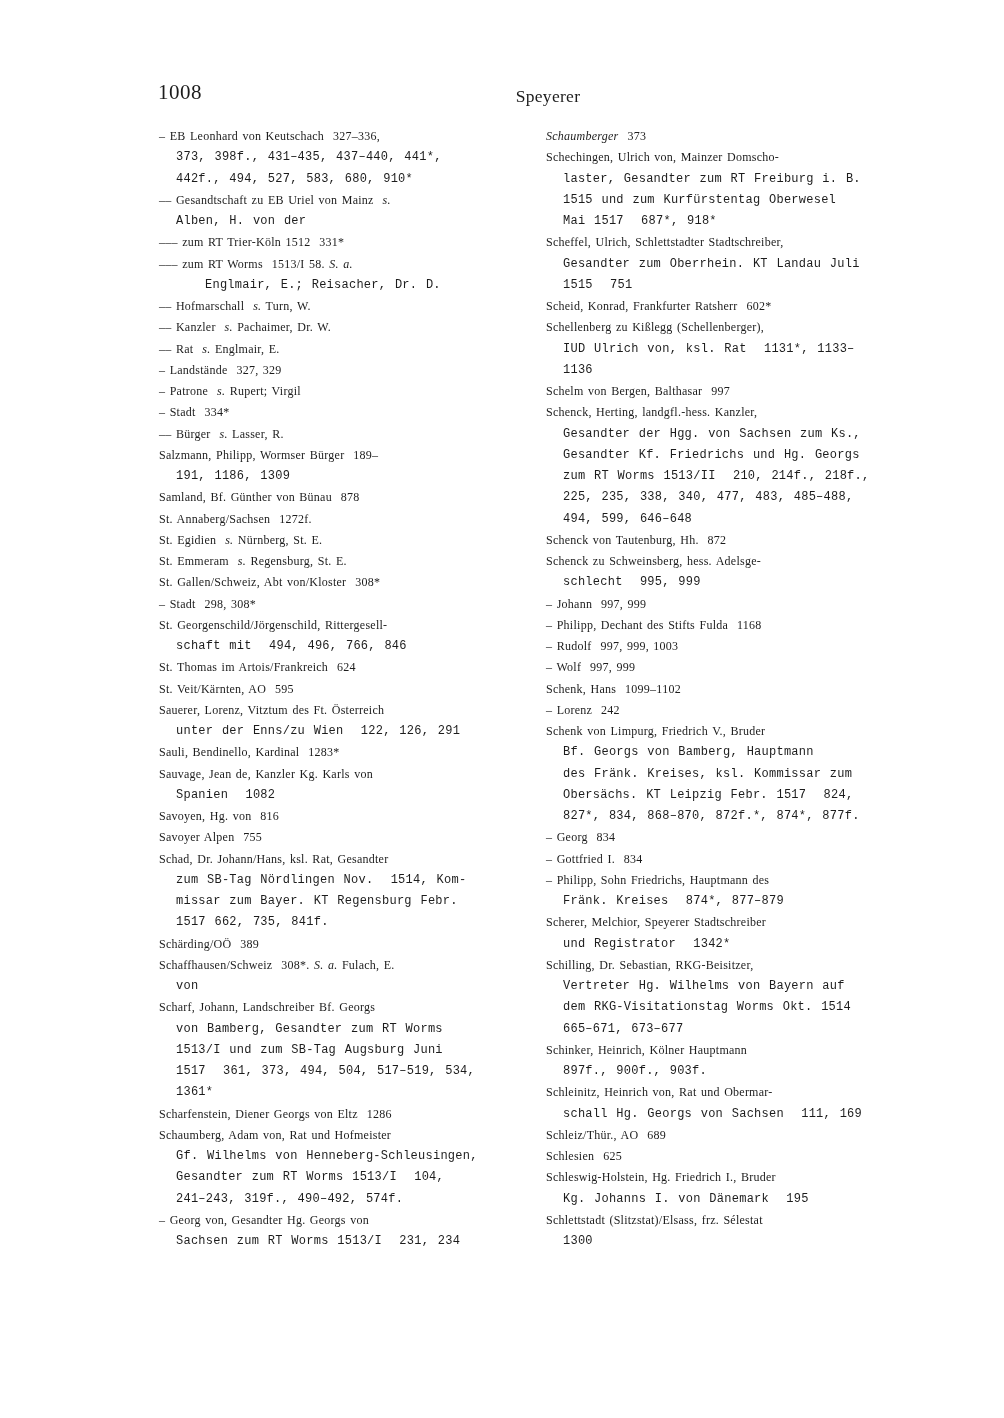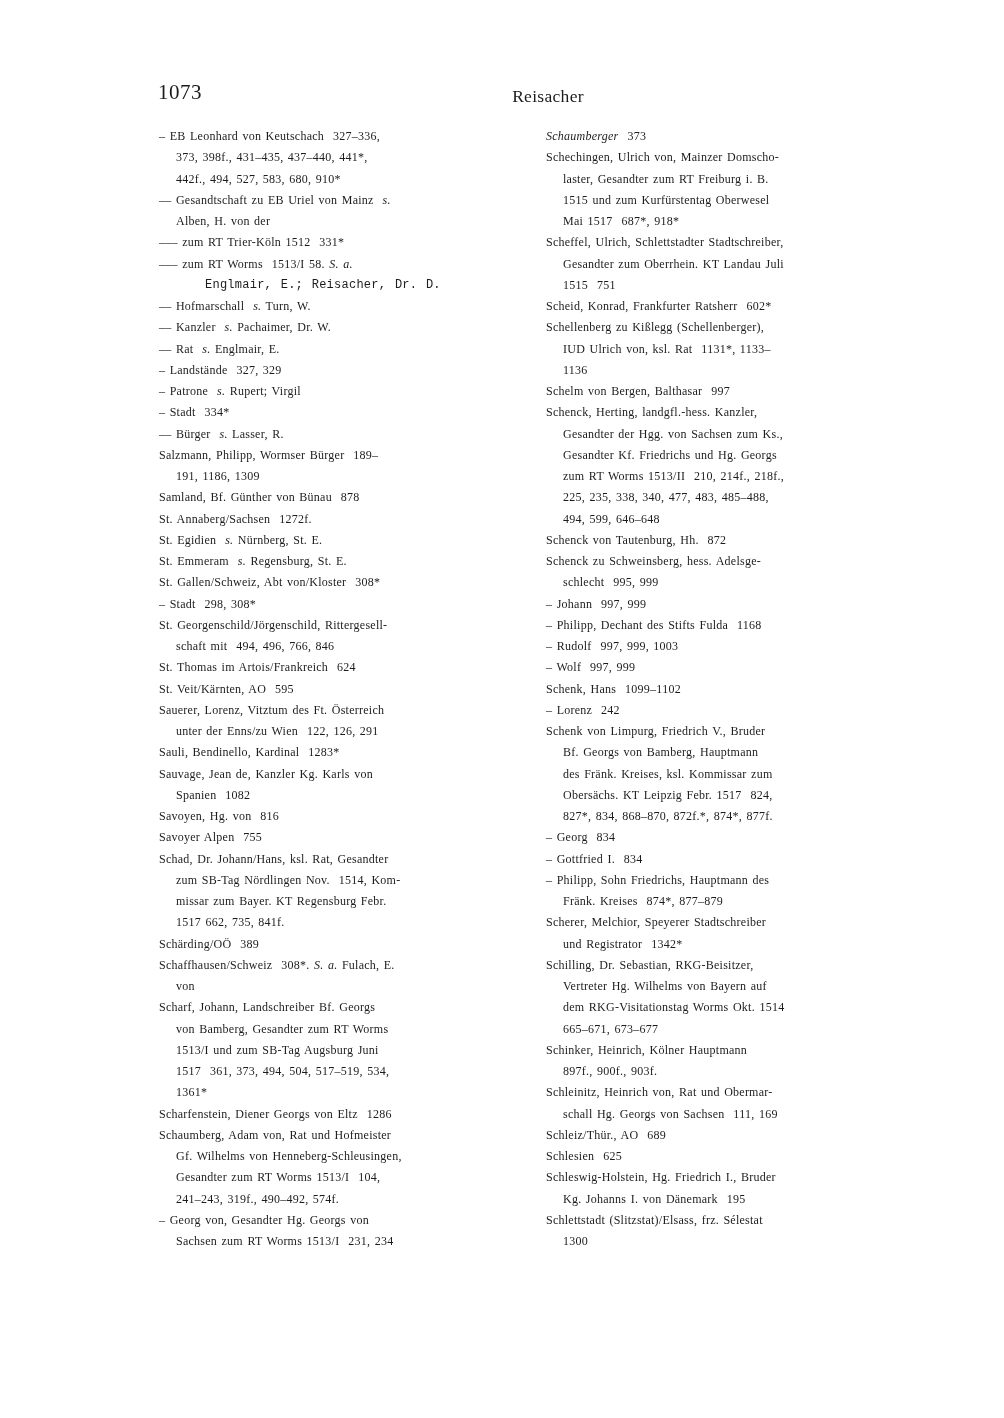--- a/index.html
+++ b/index.html
@@ -23,28 +23,28 @@
   .col{
     position:absolute;top:126px;
     font-size:12px;line-height:21.25px;
     letter-spacing:0.25px;word-spacing:1.2px;
     white-space:pre;
   }
   .col-left{left:159px;width:370px;}
   .col-right{left:546px;width:395px;}
   .line{height:21.25px;}
   .in0{padding-left:0;}
-  .in1{padding-left:17px;}
+  .in1{padding-left:17px;font-family:Liberation Mono, monospace;}
   .in2{padding-left:46px;font-family:Liberation Mono, monospace;}
   .it{font-style:italic;font-family:Liberation Serif, serif;}
 </style>
 </head>
 <body>
 
 <div class="page">
-  <div class="page-number">1073</div>
-  <div class="running-title">Reisacher</div>
+  <div class="page-number">1008</div>
+  <div class="running-title">Speyerer</div>
 
   <main>
     <div class="col col-left"><div class="line in0"><span>– EB Leonhard von Keutschach  327–336,</span></div><div class="line in1"><span>373, 398f., 431–435, 437–440, 441*,</span></div><div class="line in1"><span>442f., 494, 527, 583, 680, 910*</span></div><div class="line in0"><span>–– Gesandtschaft zu EB Uriel von Mainz  </span><span class="it">s.</span></div><div class="line in1"><span>Alben, H. von der</span></div><div class="line in0"><span>––– zum RT Trier-Köln 1512  331*</span></div><div class="line in0"><span>––– zum RT Worms  1513/I 58. </span><span class="it">S. a.</span></div><div class="line in2"><span>Englmair, E.; Reisacher, Dr. D.</span></div><div class="line in0"><span>–– Hofmarschall  </span><span class="it">s.</span><span> Turn, W.</span></div><div class="line in0"><span>–– Kanzler  </span><span class="it">s.</span><span> Pachaimer, Dr. W.</span></div><div class="line in0"><span>–– Rat  </span><span class="it">s.</span><span> Englmair, E.</span></div><div class="line in0"><span>– Landstände  327, 329</span></div><div class="line in0"><span>– Patrone  </span><span class="it">s.</span><span> Rupert; Virgil</span></div><div class="line in0"><span>– Stadt  334*</span></div><div class="line in0"><span>–– Bürger  </span><span class="it">s.</span><span> Lasser, R.</span></div><div class="line in0"><span>Salzmann, Philipp, Wormser Bürger  189–</span></div><div class="line in1"><span>191, 1186, 1309</span></div><div class="line in0"><span>Samland, Bf. Günther von Bünau  878</span></div><div class="line in0"><span>St. Annaberg/Sachsen  1272f.</span></div><div class="line in0"><span>St. Egidien  </span><span class="it">s.</span><span> Nürnberg, St. E.</span></div><div class="line in0"><span>St. Emmeram  </span><span class="it">s.</span><span> Regensburg, St. E.</span></div><div class="line in0"><span>St. Gallen/Schweiz, Abt von/Kloster  308*</span></div><div class="line in0"><span>– Stadt  298, 308*</span></div><div class="line in0"><span>St. Georgenschild/Jörgenschild, Rittergesell-</span></div><div class="line in1"><span>schaft mit  494, 496, 766, 846</span></div><div class="line in0"><span>St. Thomas im Artois/Frankreich  624</span></div><div class="line in0"><span>St. Veit/Kärnten, AO  595</span></div><div class="line in0"><span>Sauerer, Lorenz, Vitztum des Ft. Österreich</span></div><div class="line in1"><span>unter der Enns/zu Wien  122, 126, 291</span></div><div class="line in0"><span>Sauli, Bendinello, Kardinal  1283*</span></div><div class="line in0"><span>Sauvage, Jean de, Kanzler Kg. Karls von</span></div><div class="line in1"><span>Spanien  1082</span></div><div class="line in0"><span>Savoyen, Hg. von  816</span></div><div class="line in0"><span>Savoyer Alpen  755</span></div><div class="line in0"><span>Schad, Dr. Johann/Hans, ksl. Rat, Gesandter</span></div><div class="line in1"><span>zum SB-Tag Nördlingen Nov.  1514, Kom-</span></div><div class="line in1"><span>missar zum Bayer. KT Regensburg Febr.</span></div><div class="line in1"><span>1517 662, 735, 841f.</span></div><div class="line in0"><span>Schärding/OÖ  389</span></div><div class="line in0"><span>Schaffhausen/Schweiz  308*. </span><span class="it">S. a.</span><span> Fulach, E.</span></div><div class="line in1"><span>von</span></div><div class="line in0"><span>Scharf, Johann, Landschreiber Bf. Georgs</span></div><div class="line in1"><span>von Bamberg, Gesandter zum RT Worms</span></div><div class="line in1"><span>1513/I und zum SB-Tag Augsburg Juni</span></div><div class="line in1"><span>1517  361, 373, 494, 504, 517–519, 534,</span></div><div class="line in1"><span>1361*</span></div><div class="line in0"><span>Scharfenstein, Diener Georgs von Eltz  1286</span></div><div class="line in0"><span>Schaumberg, Adam von, Rat und Hofmeister</span></div><div class="line in1"><span>Gf. Wilhelms von Henneberg-Schleusingen,</span></div><div class="line in1"><span>Gesandter zum RT Worms 1513/I  104,</span></div><div class="line in1"><span>241–243, 319f., 490–492, 574f.</span></div><div class="line in0"><span>– Georg von, Gesandter Hg. Georgs von</span></div><div class="line in1"><span>Sachsen zum RT Worms 1513/I  231, 234</span></div></div>
     <div class="col col-right"><div class="line in0"><span class="it">Schaumberger</span><span>  373</span></div><div class="line in0"><span>Schechingen, Ulrich von, Mainzer Domscho-</span></div><div class="line in1"><span>laster, Gesandter zum RT Freiburg i. B.</span></div><div class="line in1"><span>1515 und zum Kurfürstentag Oberwesel</span></div><div class="line in1"><span>Mai 1517  687*, 918*</span></div><div class="line in0"><span>Scheffel, Ulrich, Schlettstadter Stadtschreiber,</span></div><div class="line in1"><span>Gesandter zum Oberrhein. KT Landau Juli</span></div><div class="line in1"><span>1515  751</span></div><div class="line in0"><span>Scheid, Konrad, Frankfurter Ratsherr  602*</span></div><div class="line in0"><span>Schellenberg zu Kißlegg (Schellenberger),</span></div><div class="line in1"><span>IUD Ulrich von, ksl. Rat  1131*, 1133–</span></div><div class="line in1"><span>1136</span></div><div class="line in0"><span>Schelm von Bergen, Balthasar  997</span></div><div class="line in0"><span>Schenck, Herting, landgfl.-hess. Kanzler,</span></div><div class="line in1"><span>Gesandter der Hgg. von Sachsen zum Ks.,</span></div><div class="line in1"><span>Gesandter Kf. Friedrichs und Hg. Georgs</span></div><div class="line in1"><span>zum RT Worms 1513/II  210, 214f., 218f.,</span></div><div class="line in1"><span>225, 235, 338, 340, 477, 483, 485–488,</span></div><div class="line in1"><span>494, 599, 646–648</span></div><div class="line in0"><span>Schenck von Tautenburg, Hh.  872</span></div><div class="line in0"><span>Schenck zu Schweinsberg, hess. Adelsge-</span></div><div class="line in1"><span>schlecht  995, 999</span></div><div class="line in0"><span>– Johann  997, 999</span></div><div class="line in0"><span>– Philipp, Dechant des Stifts Fulda  1168</span></div><div class="line in0"><span>– Rudolf  997, 999, 1003</span></div><div class="line in0"><span>– Wolf  997, 999</span></div><div class="line in0"><span>Schenk, Hans  1099–1102</span></div><div class="line in0"><span>– Lorenz  242</span></div><div class="line in0"><span>Schenk von Limpurg, Friedrich V., Bruder</span></div><div class="line in1"><span>Bf. Georgs von Bamberg, Hauptmann</span></div><div class="line in1"><span>des Fränk. Kreises, ksl. Kommissar zum</span></div><div class="line in1"><span>Obersächs. KT Leipzig Febr. 1517  824,</span></div><div class="line in1"><span>827*, 834, 868–870, 872f.*, 874*, 877f.</span></div><div class="line in0"><span>– Georg  834</span></div><div class="line in0"><span>– Gottfried I.  834</span></div><div class="line in0"><span>– Philipp, Sohn Friedrichs, Hauptmann des</span></div><div class="line in1"><span>Fränk. Kreises  874*, 877–879</span></div><div class="line in0"><span>Scherer, Melchior, Speyerer Stadtschreiber</span></div><div class="line in1"><span>und Registrator  1342*</span></div><div class="line in0"><span>Schilling, Dr. Sebastian, RKG-Beisitzer,</span></div><div class="line in1"><span>Vertreter Hg. Wilhelms von Bayern auf</span></div><div class="line in1"><span>dem RKG-Visitationstag Worms Okt. 1514</span></div><div class="line in1"><span>665–671, 673–677</span></div><div class="line in0"><span>Schinker, Heinrich, Kölner Hauptmann</span></div><div class="line in1"><span>897f., 900f., 903f.</span></div><div class="line in0"><span>Schleinitz, Heinrich von, Rat und Obermar-</span></div><div class="line in1"><span>schall Hg. Georgs von Sachsen  111, 169</span></div><div class="line in0"><span>Schleiz/Thür., AO  689</span></div><div class="line in0"><span>Schlesien  625</span></div><div class="line in0"><span>Schleswig-Holstein, Hg. Friedrich I., Bruder</span></div><div class="line in1"><span>Kg. Johanns I. von Dänemark  195</span></div><div class="line in0"><span>Schlettstadt (Slitzstat)/Elsass, frz. Sélestat</span></div><div class="line in1"><span>1300</span></div></div>
   </main>
 </div>
 
 </body></html>

